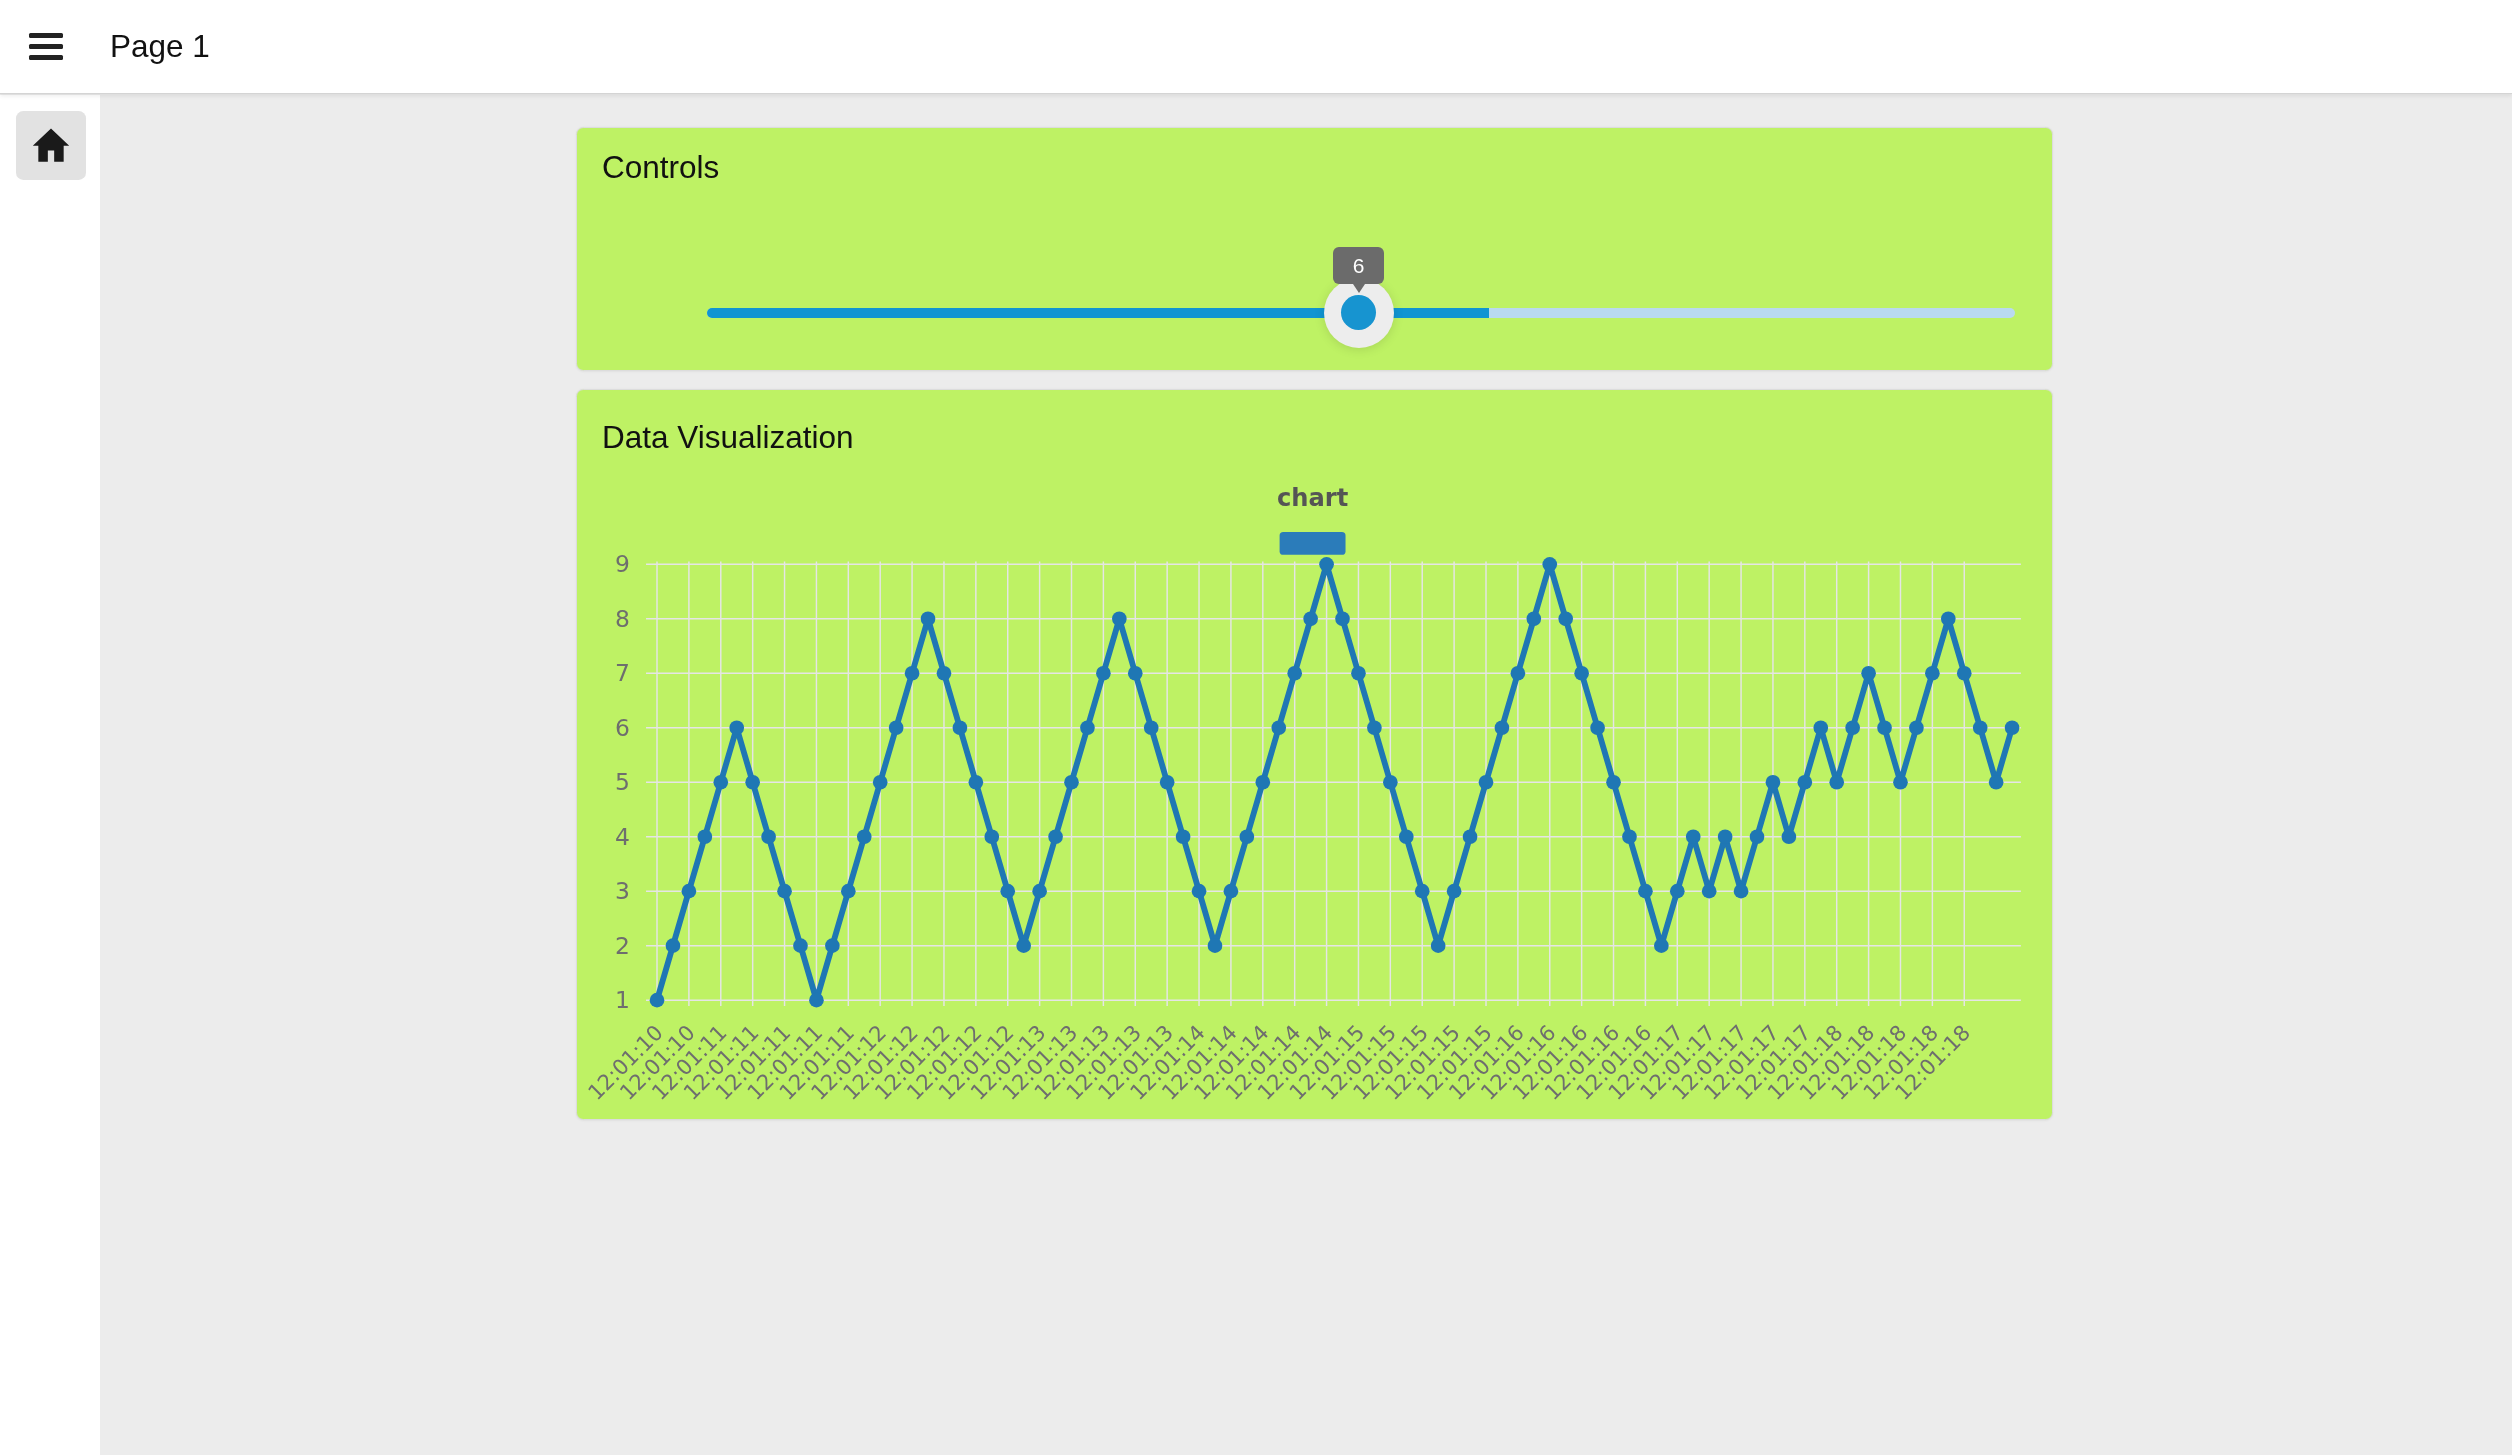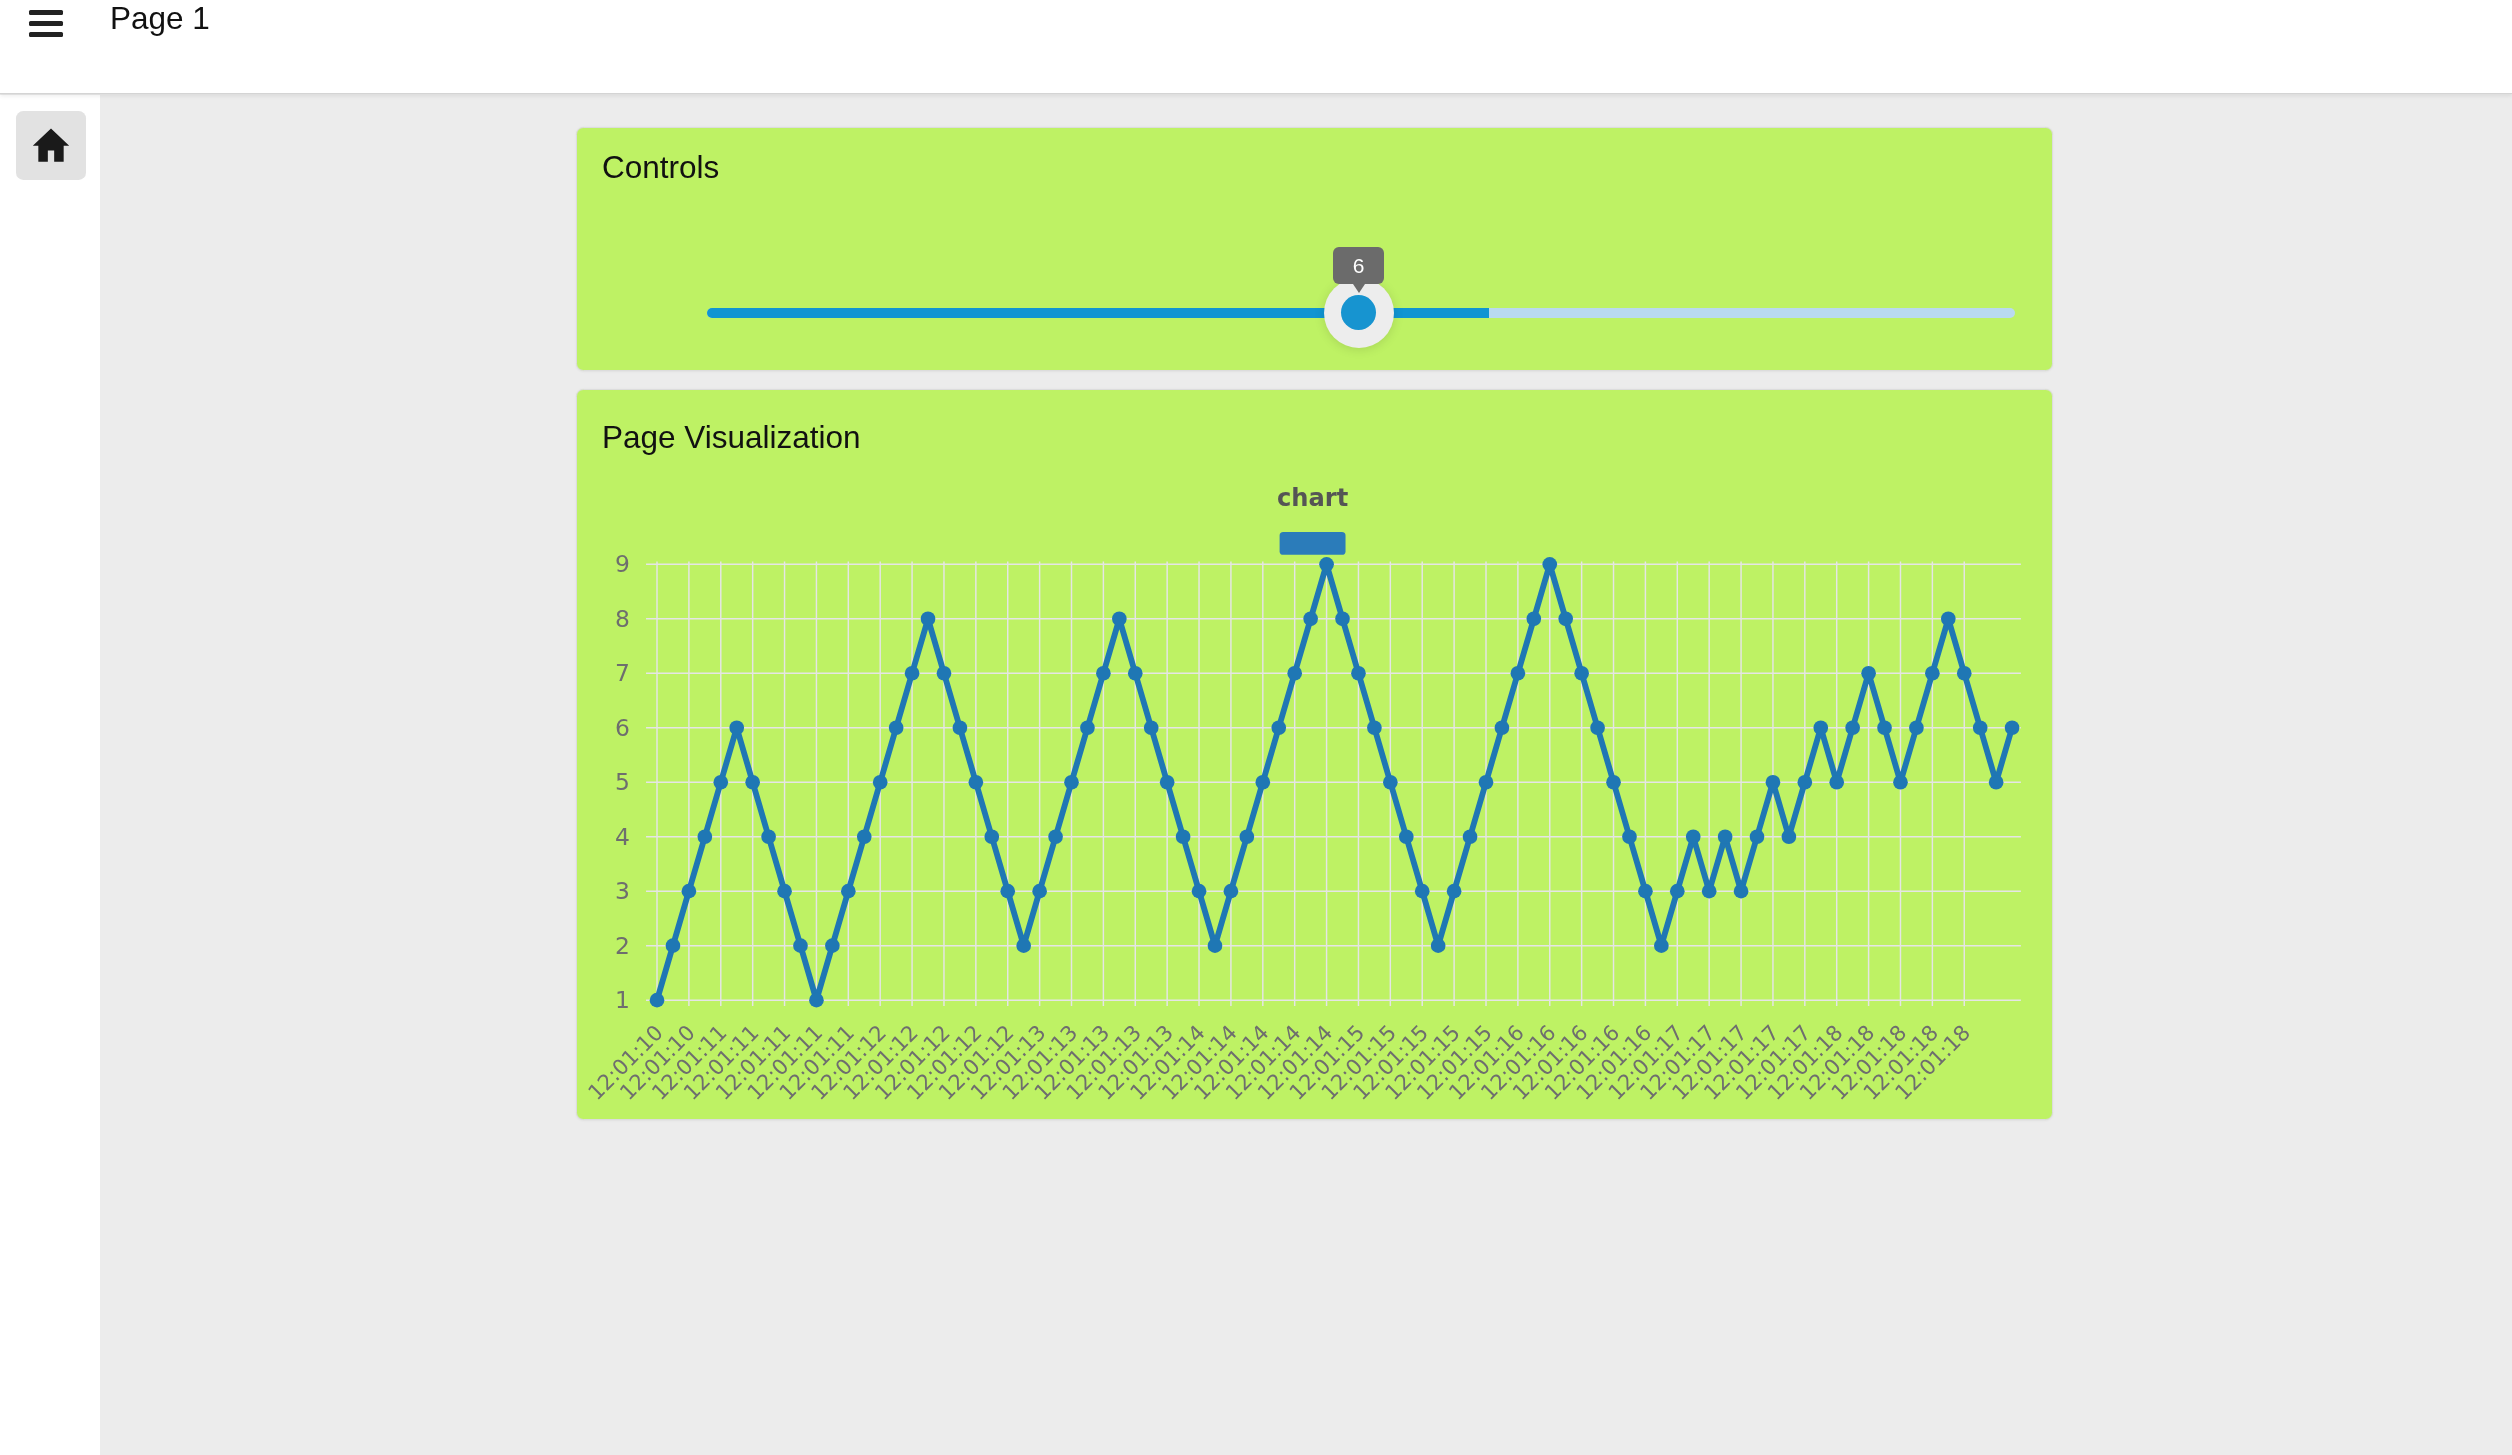--- a/index.html
+++ b/index.html
@@ -3,21 +3,21 @@
 <meta charset="utf-8">
 <style>
   * { margin:0; padding:0; box-sizing:border-box; }
   html,body { width:2512px; height:1455px; background:#ececec;
     font-family:"Liberation Sans","DejaVu Sans",sans-serif; overflow:hidden; }
 
   
   .topbar { position:absolute; left:0; top:0; width:2512px; height:94px;
     background:#ffffff; border-bottom:1.5px solid #d4d4d4;
     box-shadow:0 1.5px 4.4px rgba(0,0,0,0.08); z-index:20;
-    display:flex; }
+    display:flex; align-items:center; }
   .menu-btn { width:47px; height:47px; margin-left:29px; display:flex;
     flex-direction:column; justify-content:center; gap:6.6px; cursor:pointer; }
   .menu-btn .bar { width:34px; height:4.4px; background:#222; border-radius:1.5px; }
   .topbar-title { font-size:31.5px; color:#111; margin-left:34px; }
 
   
   .sidebar { position:absolute; left:0; top:95px; width:100px; height:1360px;
     background:#ffffff; z-index:10; }
   .home-btn { position:absolute; left:16px; top:16px; width:70px; height:69px;
     background:#e2e2e2; border-radius:7.3px; display:flex; align-items:center;
@@ -86,21 +86,21 @@
     <div class="slider-track">
       <div class="slider-fill"></div>
     </div>
     <div class="slider-halo"></div>
     <div class="slider-handle"></div>
     <div class="slider-tooltip">6</div>
   </div>
 </div>
 
 <div class="card" id="viz-card">
-  <div class="card-title">Page Visualization</div>
+  <div class="card-title">Data Visualization</div>
   <svg id="chart-svg" width="1477" height="731" viewBox="786 513 2016 998">
       <text x="1790" y="672" text-anchor="middle" font-size="33" font-weight="bold" fill="#555555" font-family="&quot;DejaVu Sans&quot;,sans-serif">chart</text>
       <rect x="1745" y="707" width="90" height="31" rx="5" fill="#2b7cba"></rect>
       <line x1="895" y1="747" x2="895" y2="1354" stroke="#e5e5e5" stroke-width="2"></line>
       <line x1="938.5294117647059" y1="747" x2="938.5294117647059" y2="1354" stroke="#e5e5e5" stroke-width="2"></line>
       <line x1="982.0588235294117" y1="747" x2="982.0588235294117" y2="1354" stroke="#e5e5e5" stroke-width="2"></line>
       <line x1="1025.5882352941176" y1="747" x2="1025.5882352941176" y2="1354" stroke="#e5e5e5" stroke-width="2"></line>
       <line x1="1069.1176470588234" y1="747" x2="1069.1176470588234" y2="1354" stroke="#e5e5e5" stroke-width="2"></line>
       <line x1="1112.6470588235295" y1="747" x2="1112.6470588235295" y2="1354" stroke="#e5e5e5" stroke-width="2"></line>
       <line x1="1156.1764705882354" y1="747" x2="1156.1764705882354" y2="1354" stroke="#e5e5e5" stroke-width="2"></line>

